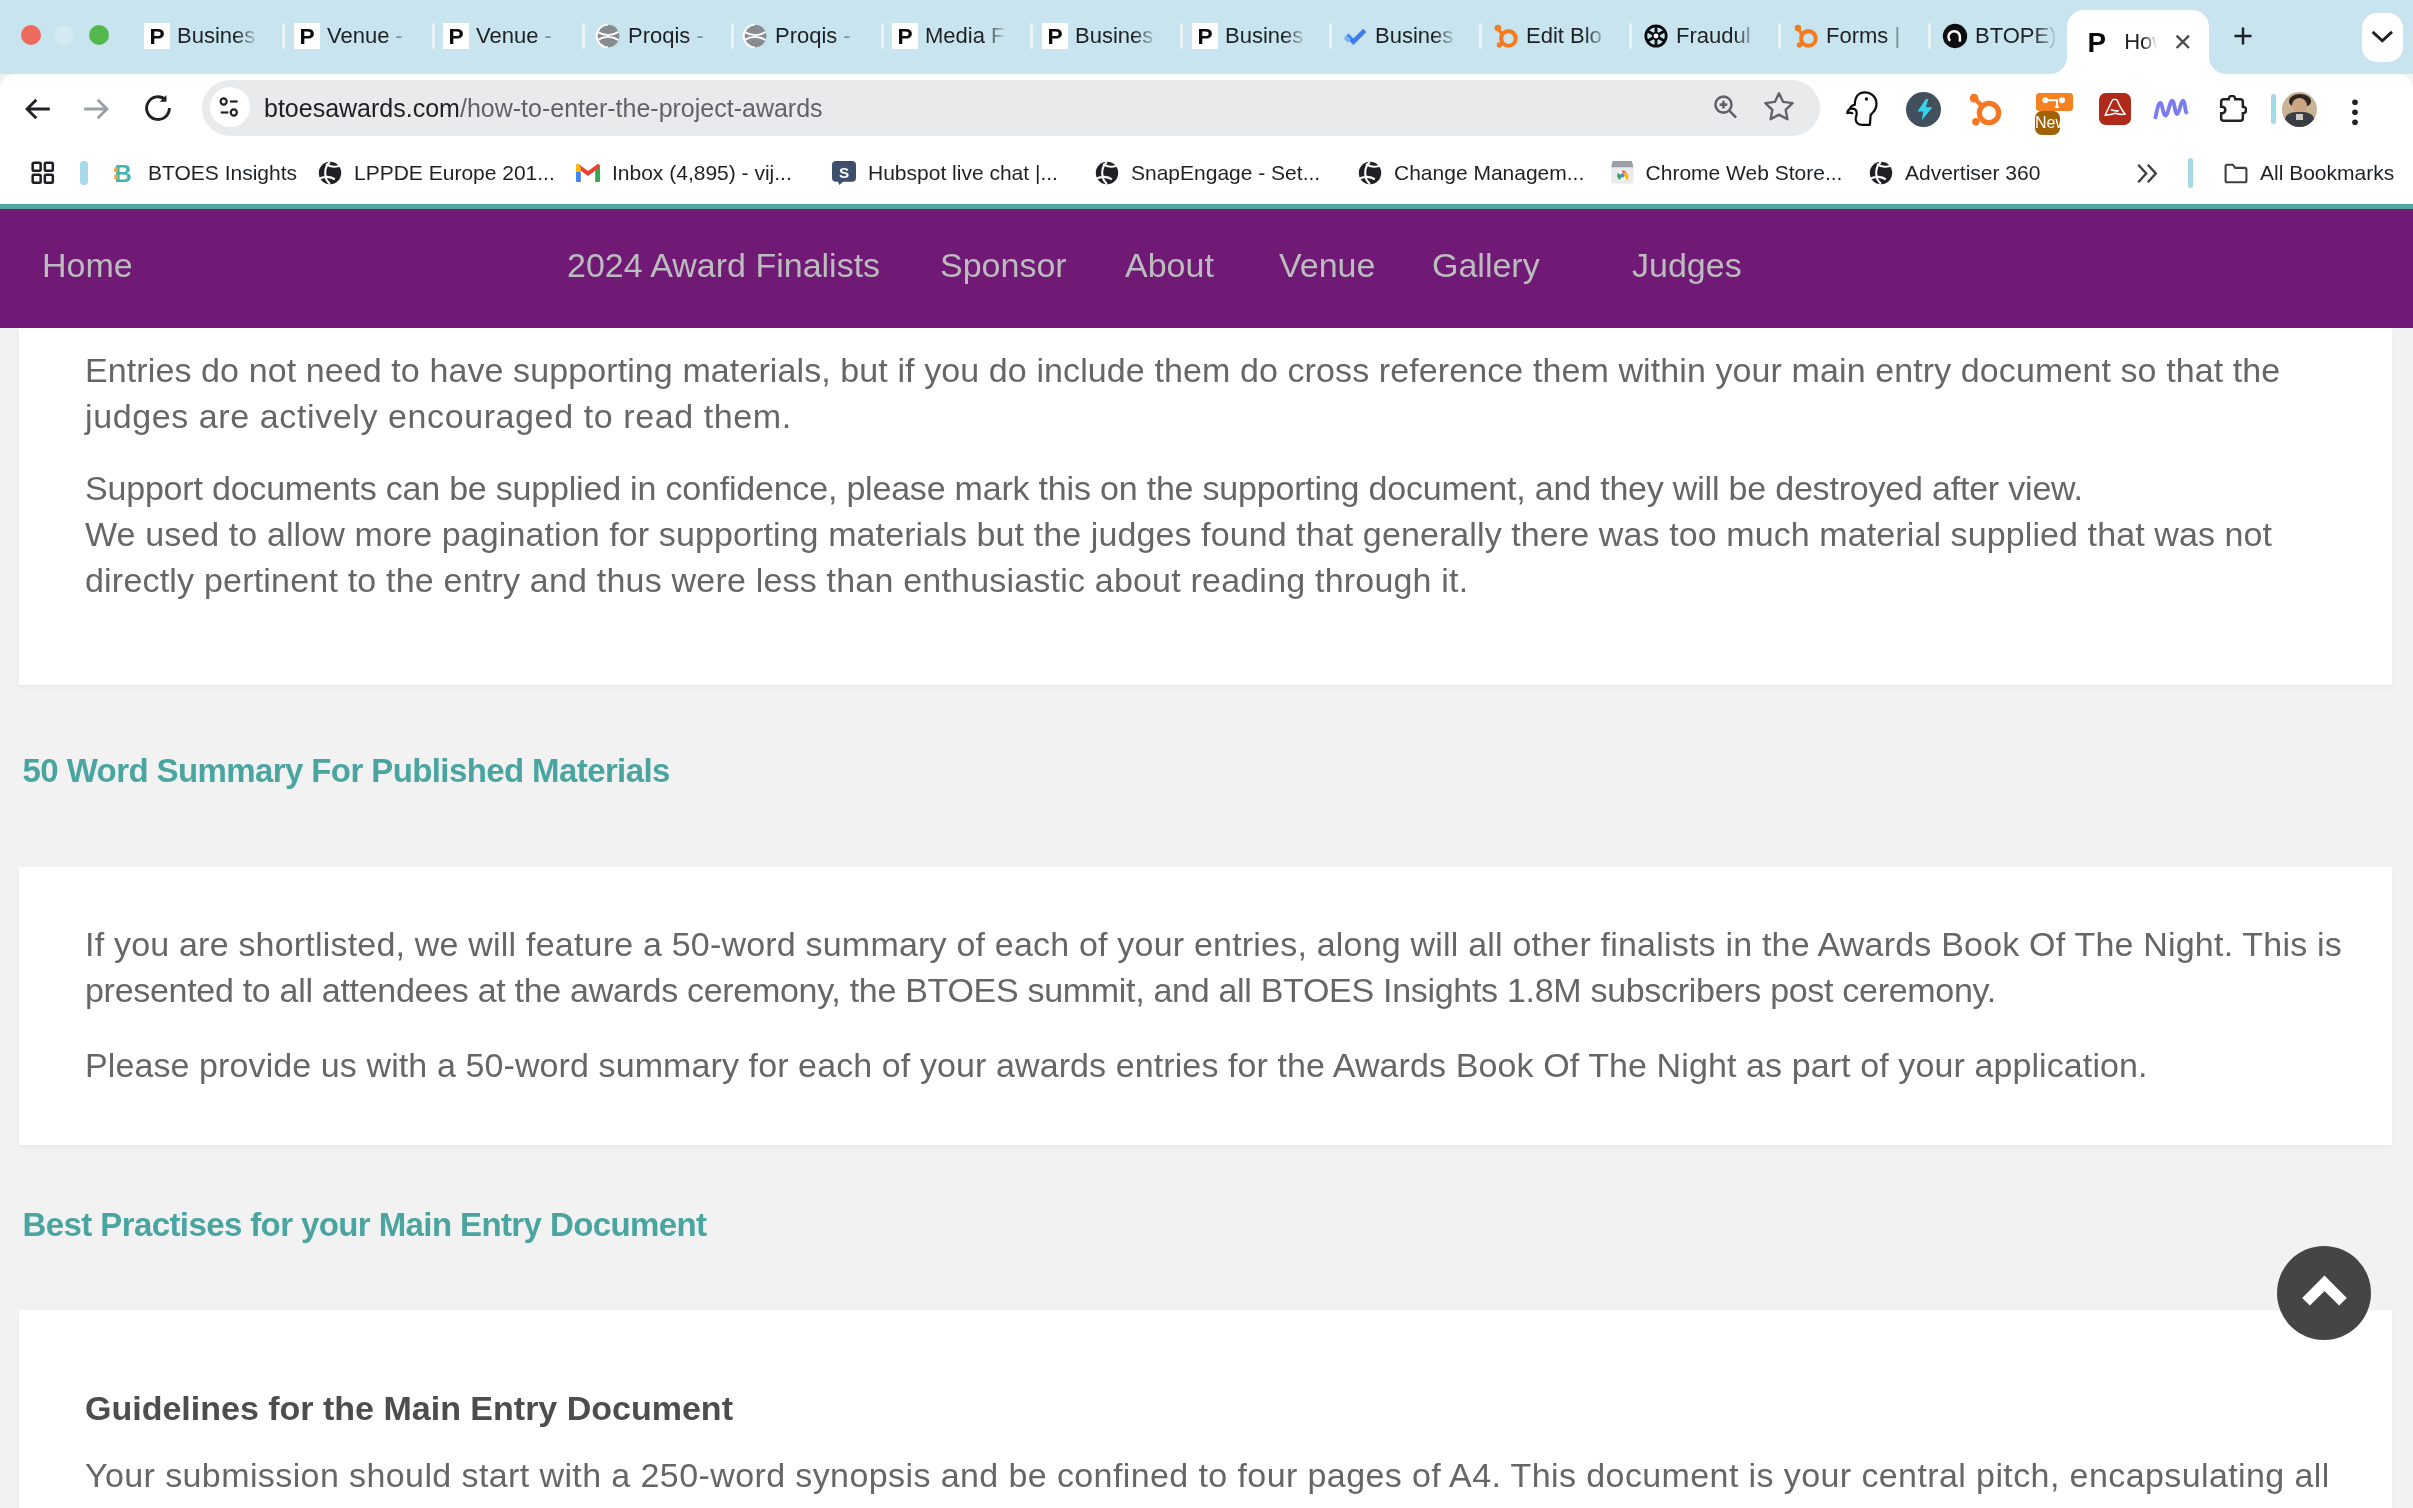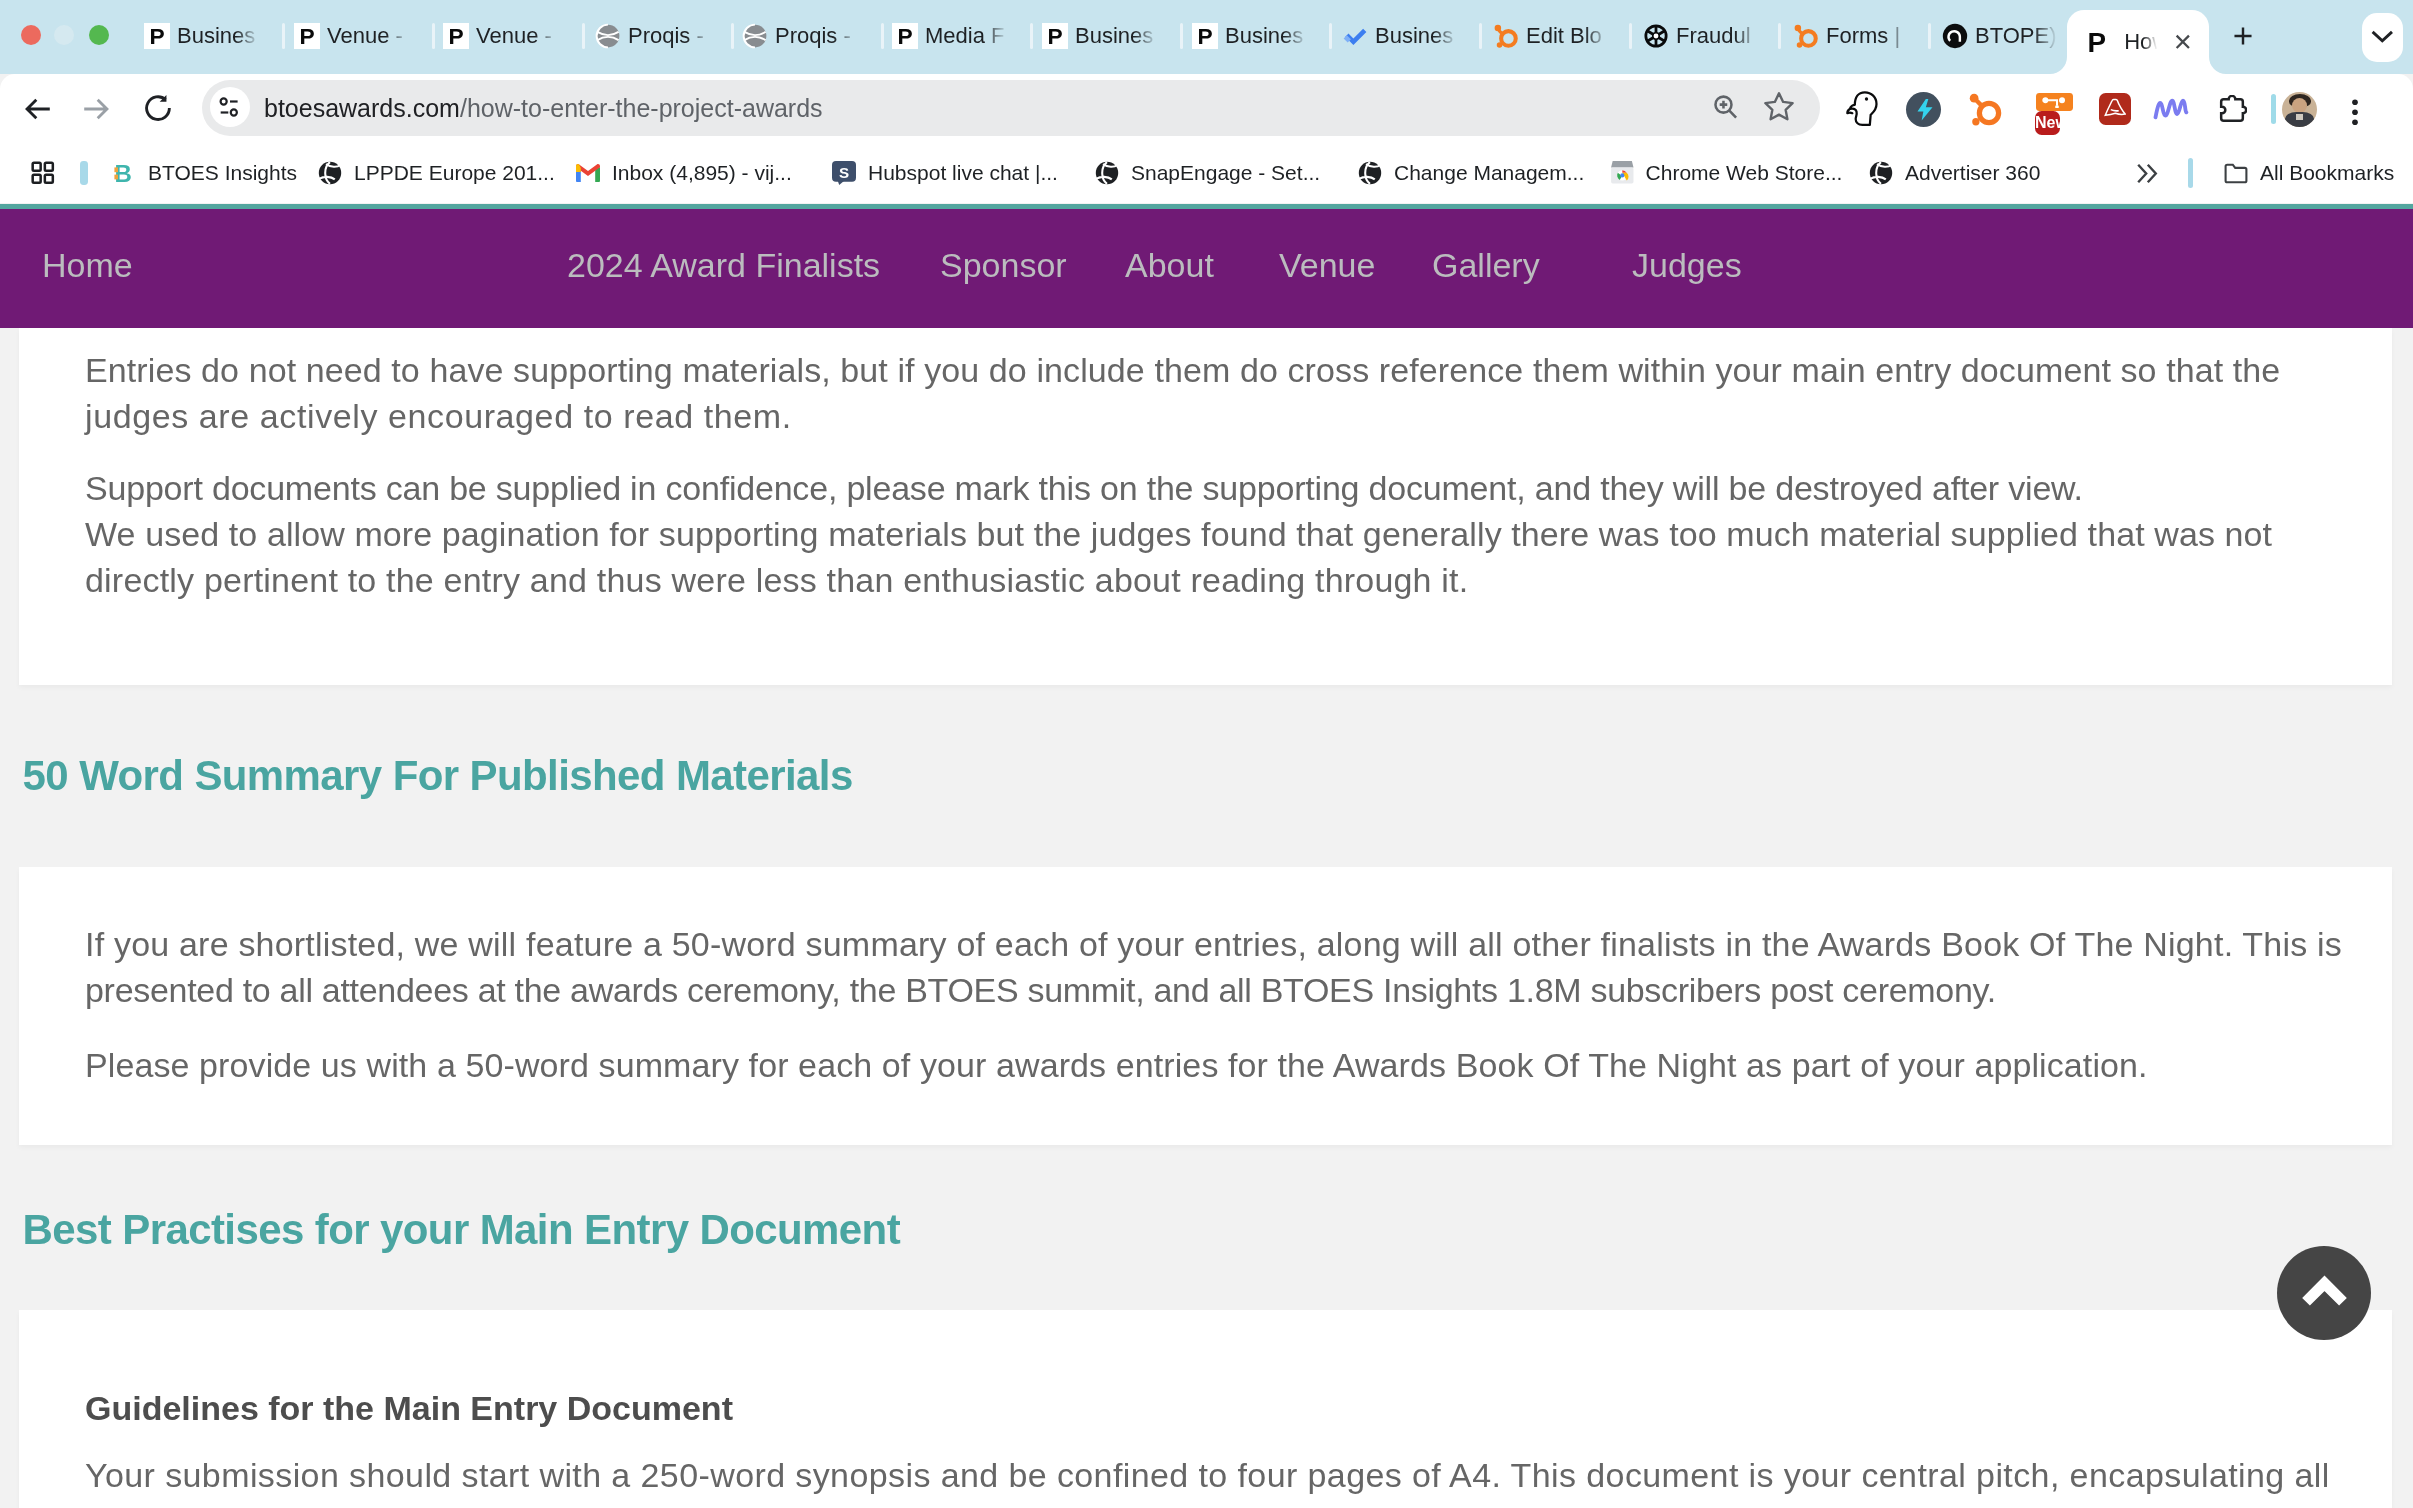--- a/index.html
+++ b/index.html
@@ -41,21 +41,21 @@
 
 .nav { position:absolute; left:0; top:209px; width:2413px; height:119px; background:#701a75; }
 .nav a { position:absolute; top:0; height:119px; line-height:113px; font-size:34px; color:#bbbcbe; text-decoration:none; white-space:nowrap; }
 
 
 .card { position:absolute; left:19px; width:2373px; background:#fff; box-shadow:0 2.5px 5px rgba(0,0,0,0.04); }
 .card1 { top:328px; height:357px;padding-left:36px; }
 .card2 { top:867px; height:278px; }
 .card3 { top:1310px; height:199px; }
 p.body { font-size:34px; line-height:46px; color:#666; white-space:nowrap; }
-h2.teal { position:absolute; left:22.6px; font-size:42px; letter-spacing:-0.6px; font-weight:bold; color:#4aa5a1; white-space:nowrap; }
+h2.teal { position:absolute; left:22.6px; font-size:33px; letter-spacing:-0.6px; font-weight:bold; color:#4aa5a1; white-space:nowrap; }
 .h1t { top:752px; }
 .h2t { top:1206px; }
 .gbold { font-size:34px; font-weight:bold; color:#4d4d4d; white-space:nowrap; }
 .scrolltop { position:absolute; left:2277px; top:1246px; width:94px; height:94px; border-radius:50%; background:#454545; }
 </style>
 </head>
 <body>
 
 <div class="tabstrip">
   <div class="dot r"></div>
@@ -243,21 +243,21 @@
     </svg>
   <div class="navic" style="left:2036px; top:19px; width:37px; height:17.6px; background:#f5821f; border-radius:3.4px"></div>
   <svg class="navic" style="left:2041px; top:22px" viewBox="0 0 32 14" width="27" height="11.7">
       <g stroke="#fff" stroke-width="2.4" fill="none">
         <circle cx="5" cy="5" r="2.4" fill="#fff"></circle>
         <path d="M7 5h12v6"></path>
         <circle cx="19" cy="13" r="1" fill="#fff"></circle>
         <circle cx="25" cy="5" r="2.4" fill="#fff"></circle>
       </g>
     </svg>
-  <div class="navic" style="left:2035px; top:37px; width:25px; height:23.5px; background:#b91c1c; border-radius:6.7px; text-align:center; line-height:23.5px; font-size:16px; font-weight:bold; color:#fff">New</div>
+  <div class="navic" style="left:2035px; top:37px; width:25px; height:23.5px; background:#a16207; border-radius:6.7px; text-align:center; line-height:23.5px; font-size:16px; font-weight:normal; color:#fff">New</div>
   <div class="navic" style="left:2099px; top:19px; width:32px; height:32px; background:#b02a1b; border-radius:6.7px"></div>
   <svg class="navic" style="left:2104px; top:24px" viewBox="0 0 26 26" width="22" height="22">
       <path d="M1.5 20.5C4 14 8.5 5.5 9.5 3.2c.4-1 .8-1.4 1.8-1.4h2.9c.9 0 1.3.3 1.6 1.2 1.5 5 7 13.6 9.2 16-3.8.8-8 .3-11.6-1-2.8 1-7.7 2.1-11.9 2.5z" stroke="#fff" stroke-width="1.8" fill="none"></path>
       <path d="M8 13.8c3.2 1.4 6.9 1.6 9.4 1.2" stroke="#fff" stroke-width="1.8" fill="none"></path>
     </svg>
   <svg class="navic" style="left:2152px; top:20px" viewBox="0 0 44 36" width="37" height="30">
       <path d="M4 28C7 12 9 8 11 12s2 14 5 14 5-18 8-18 3 16 6 16 4-16 7-16 2 12 4 14" stroke="#7b7cf0" stroke-width="4.6" fill="none" stroke-linecap="round" stroke-linejoin="round"></path>
     </svg>
   <svg class="navic" style="left:2217px; top:21px" viewBox="0 0 36 36" width="30" height="30">
       <path d="M14 5a4 4 0 0 1 8 0h6a3 3 0 0 1 3 3v6a4 4 0 0 1 0 8v6a3 3 0 0 1-3 3H8a3 3 0 0 1-3-3v-6h1a4 4 0 0 0 0-8H5V8a3 3 0 0 1 3-3z" stroke="#1f2124" stroke-width="3" fill="none"></path>

